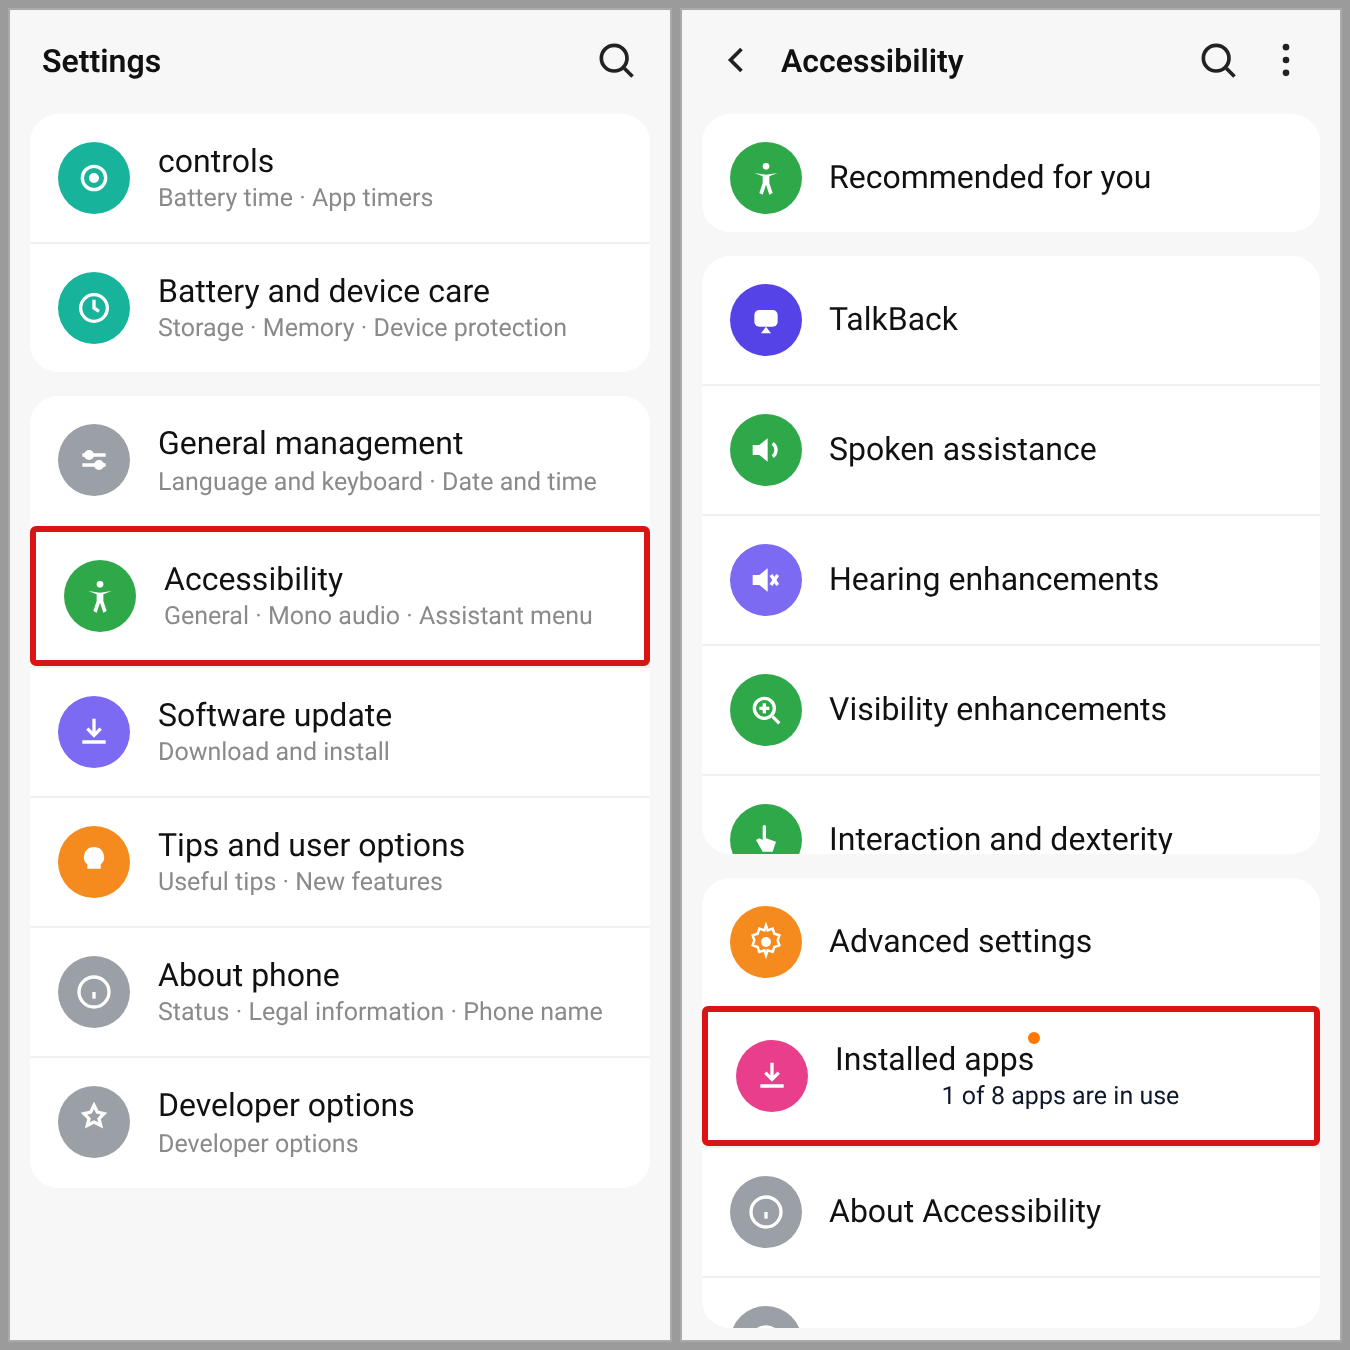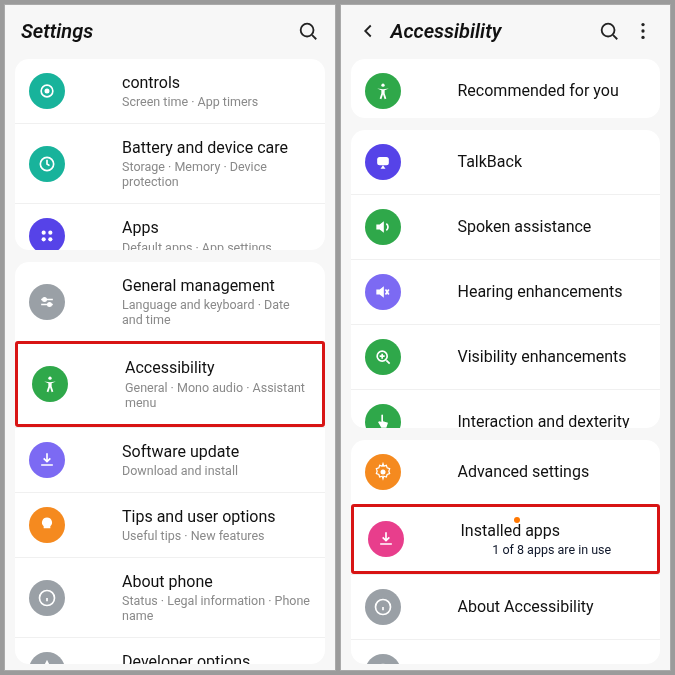--- a/index.html
+++ b/index.html
@@ -1,27 +1,27 @@
 <!DOCTYPE html>
 <html><head>
 <meta charset="utf-8">
 <style>
   * { margin: 0; padding: 0; box-sizing: border-box; font-family: -apple-system, BlinkMacSystemFont, "Segoe UI", Roboto, sans-serif; }
   body { background: #9b9b9b; width: 675px; height: 675px; display: flex; gap: 4px; padding: 4px; }
   .panel { background: #f7f7f7; flex: 1; display: flex; flex-direction: column; overflow: hidden; border: 1px solid #aaa; }
   .header { display: flex; align-items: center; padding: 14px 16px 10px 16px; gap: 12px; }
-  .header h1 { font-size: 20px; font-weight: 600; color: #111; flex: 1; font-style: italic; }
+  .header h1 { font-size: 16px; font-weight: 600; color: #111; flex: 1; }
   .header .hicon { width: 22px; height: 22px; display: flex; align-items: center; justify-content: center; color: #222; }
   .group { background: #fff; border-radius: 14px; margin: 6px 10px; overflow: hidden; }
   .item { display: flex; align-items: center; padding: 14px 14px; gap: 14px; border-top: 1px solid #f0f0f0; position: relative; }
   .item:first-child { border-top: none; }
   .item.hl { border: 3px solid #d81414; border-radius: 3px; }
   .icon { width: 36px; height: 36px; border-radius: 50%; flex-shrink: 0; display: flex; align-items: center; justify-content: center; }
   .icon svg { width: 20px; height: 20px; }
-  .txt { flex: 1; min-width: 0; margin-left: 43px; }
+  .txt { flex: 1; min-width: 0; }
   .title { font-size: 16px; color: #111; line-height: 1.2; }
   .sub { font-size: 12.5px; color: #8a8a8a; margin-top: 2px; }
   .sub.blue { color: #0f172a; text-align: center; }
   .dot-badge { position: absolute; width: 6px; height: 6px; border-radius: 50%; background: #ff7700; top: 10px; left: 160px; }
   .last-cut { margin-bottom: -20px; }
 </style>
 </head>
 <body>
 
 <div class="panel">
@@ -38,47 +38,33 @@
   <div class="group">
     <div class="item">
       <div class="icon" style="background:#18b39b">
         <svg viewBox="0 0 24 24" fill="none" stroke="#fff" stroke-width="2">
             <circle cx="12" cy="12" r="7"></circle>
             <circle cx="12" cy="12" r="2" fill="#fff"></circle>
           </svg>
       </div>
       <div class="txt">
         <div class="title">controls</div>
-        <div class="sub">Screen time  ·  App timers</div>
+        <div class="sub">Battery time  ·  App timers</div>
       </div>
     </div>
     <div class="item">
       <div class="icon" style="background:#18b39b">
         <svg viewBox="0 0 24 24" fill="#fff">
             <circle cx="12" cy="12" r="8" fill="none" stroke="#fff" stroke-width="2"></circle>
             <path d="M12 7v5l3 2" stroke="#fff" stroke-width="2" fill="none"></path>
           </svg>
       </div>
       <div class="txt">
         <div class="title">Battery and device care</div>
         <div class="sub">Storage  ·  Memory  ·  Device protection</div>
-      </div>
-    </div>
-    <div class="item">
-      <div class="icon" style="background:#5643e8">
-        <svg viewBox="0 0 24 24" fill="#fff">
-            <circle cx="8" cy="8" r="2.5"></circle>
-            <circle cx="16" cy="8" r="2.5"></circle>
-            <circle cx="8" cy="16" r="2.5"></circle>
-            <circle cx="16" cy="16" r="2.5"></circle>
-          </svg>
-      </div>
-      <div class="txt">
-        <div class="title">Apps</div>
-        <div class="sub">Default apps  ·  App settings</div>
       </div>
     </div>
   </div>
 
   <div class="group">
     <div class="item">
       <div class="icon" style="background:#9aa0a6">
         <svg viewBox="0 0 24 24" fill="none" stroke="#fff" stroke-width="2">
             <line x1="5" y1="9" x2="19" y2="9"></line>
             <line x1="5" y1="15" x2="19" y2="15"></line>

